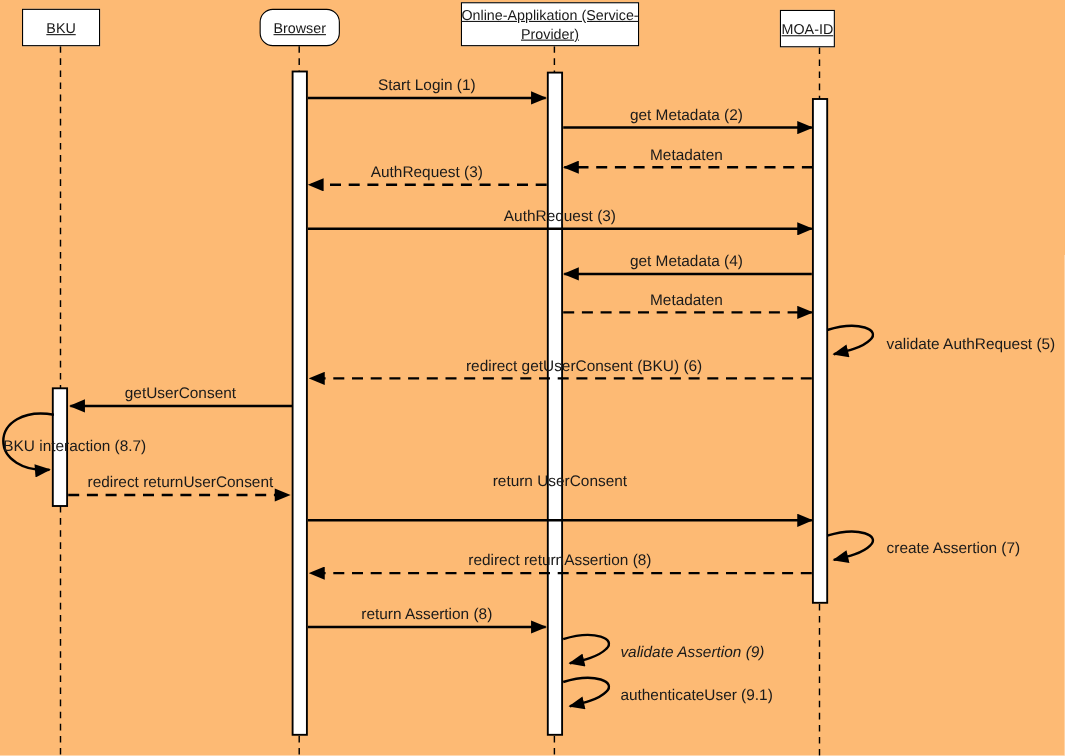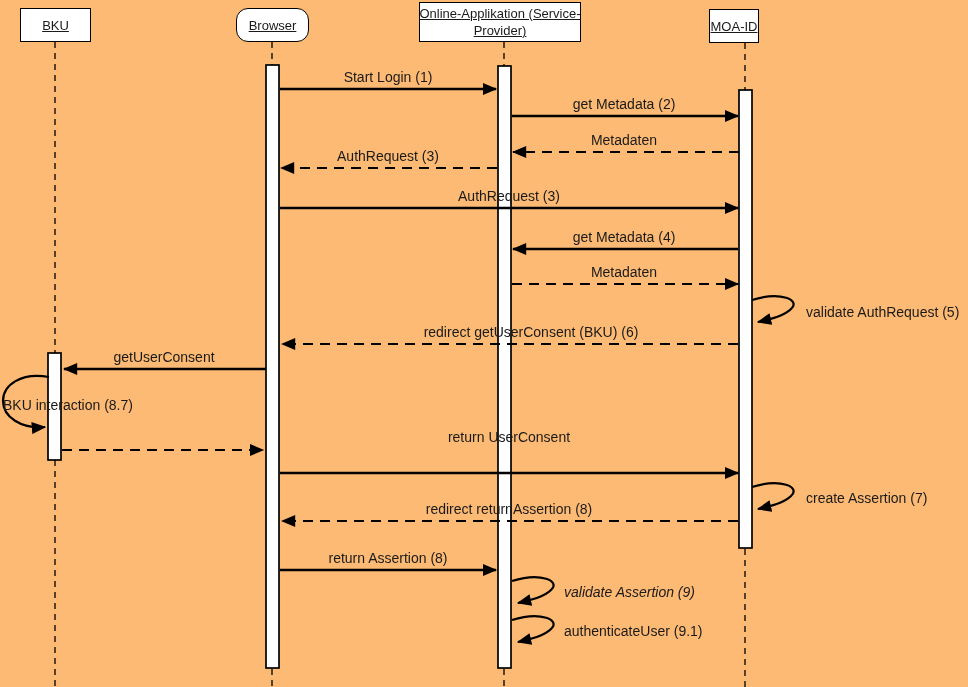--- a/index.html
+++ b/index.html
@@ -109,20 +109,21 @@
   <div class="msg-label" style="left:624px; top:96px;">get Metadata (2)</div>
   <div class="msg-label" style="left:624px; top:132px;">Metadaten</div>
   <div class="msg-label" style="left:388px; top:148px;">AuthRequest (3)</div>
   <div class="msg-label" style="left:509px; top:188px;">AuthRequest (3)</div>
   <div class="msg-label" style="left:624px; top:229px;">get Metadata (4)</div>
   <div class="msg-label" style="left:624px; top:264px;">Metadaten</div>
   <div class="loop-label" style="left:806px; top:304px;text-align:right;">validate AuthRequest (5)</div>
   <div class="msg-label" style="left:509px; top:324px;margin-left:22px;">redirect getUserConsent (BKU) (6)</div>
   <div class="msg-label" style="left:164px; top:349px;text-align:right;">getUserConsent</div>
   <div class="loop-label" style="left:3px; top:397px;">BKU interaction (8.7)</div>
+  <div class="msg-label" style="left:164px; top:430px;">redirect returnUserConsent</div>
   <div class="msg-label" style="left:509px; top:429px;">return UserConsent</div>
   <div class="loop-label" style="left:806px; top:490px;">create Assertion (7)</div>
   <div class="msg-label" style="left:509px; top:501px;">redirect returnAssertion (8)</div>
   <div class="msg-label" style="left:388px; top:550px;text-align:center;">return Assertion (8)</div>
   <div class="loop-label" style="left:564px; top:584px;font-style:italic;">validate Assertion (9)</div>
   <div class="loop-label" style="left:564px; top:623px;">authenticateUser (9.1)</div>
 
 </div>
 
 </body></html>

